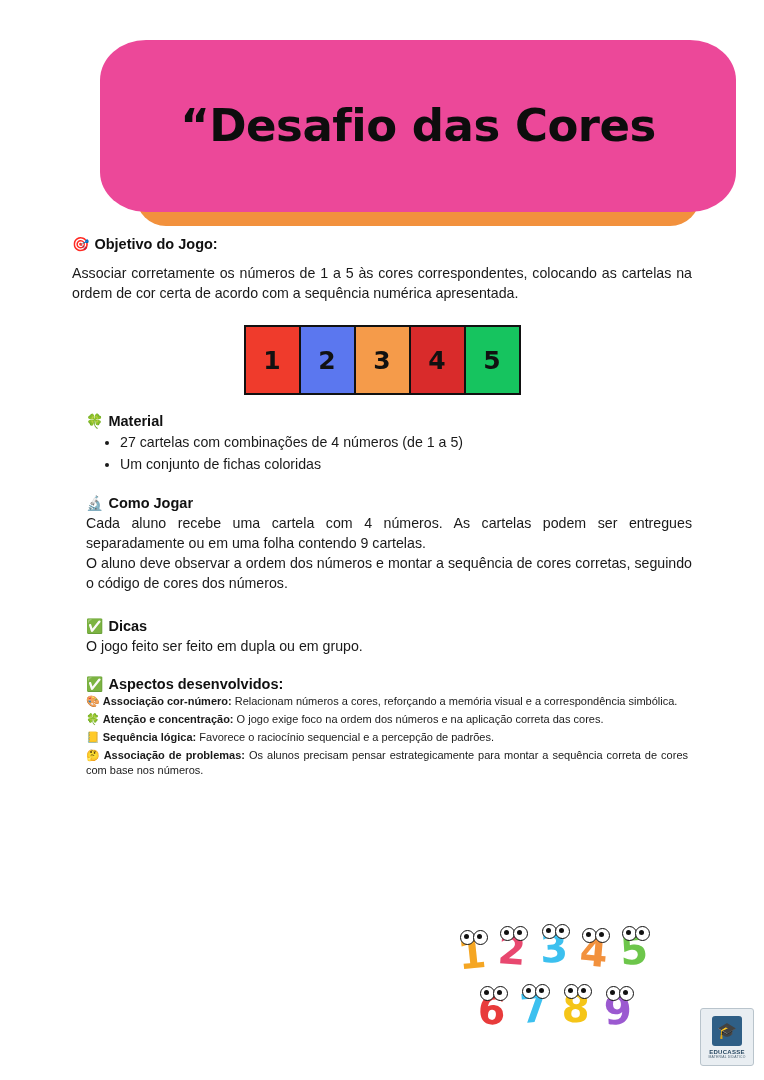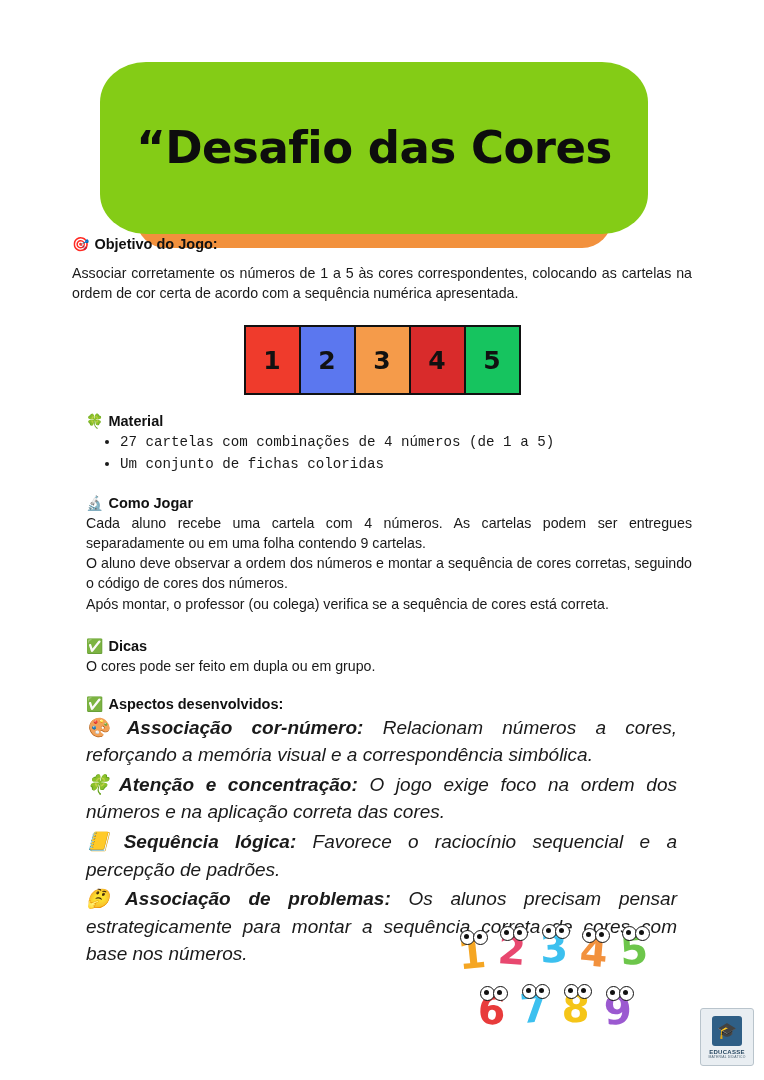--- a/index.html
+++ b/index.html
@@ -20,24 +20,24 @@
     width: 764px;
     height: 1080px;
     box-sizing: border-box;
     padding: 0 72px;
   }
 
   
   .title-banner {
     position: absolute;
     left: 100px;
-    top: 62px;
-    width: 548px;
+    top: 40px;
+    width: 636px;
     height: 172px;
-    background: #84cc16;
+    background: #ec4899;
     border-radius: 46px / 40px;
     display: flex;
     flex-direction: column;
     align-items: center;
     justify-content: center;
   }
   .title-banner::after {
     content: "";
     position: absolute;
     left: 36px;
@@ -115,30 +115,29 @@
   .card:first-child { margin-left: 0; }
 
   .indent { margin-left: 14px; }
 
   ul.material-list {
     margin: 3px 0 0 0;
     padding-left: 34px;
     font-size: 14.2px;
     line-height: 1.5;
   }
-  ul.material-list li { margin: 0; font-family: Liberation Mono, monospace; }
+  ul.material-list li { margin: 0; }
   .gap-md { height: 20px; }
   .gap-lg { height: 24px; }
 
   .aspect-line {
-    font-size: 19px;
+    font-size: 11px;
     line-height: 1.45;
     text-align: justify;
-    margin: 0 15px 2px 0;
-    font-style: italic;
+    margin: 0 4px 2px 0;
   }
   .aspect-line .emoji { margin-right: 3px; }
   .aspect-line b { font-weight: bold; }
 
   
   .deco-numbers {
     position: absolute;
     left: 452px;
     top: 928px;
     width: 230px;
@@ -263,31 +262,30 @@
 
     <div class="gap-md"></div>
 
     <div class="indent">
       <div class="section-head">
         <span class="emoji">🔬</span>
         <span>Como Jogar</span>
       </div>
       <p class="para">Cada aluno recebe uma cartela com 4 números. As cartelas podem ser entregues separadamente ou em uma folha contendo 9 cartelas.</p>
       <p class="para">O aluno deve observar a ordem dos números e montar a sequência de cores corretas, seguindo o código de cores dos números.</p>
-      <p class="para">Após montar, o professor (ou colega) verifica se a sequência de cores está correta.</p>
     </div>
 
     <div class="gap-lg"></div>
 
     <div class="indent">
       <div class="section-head">
         <span class="emoji">✅</span>
         <span>Dicas</span>
       </div>
-      <p class="para">O cores pode ser feito em dupla ou em grupo.</p>
+      <p class="para">O jogo feito ser feito em dupla ou em grupo.</p>
     </div>
 
     <div class="gap-md"></div>
 
     <div class="indent">
       <div class="section-head">
         <span class="emoji">✅</span>
         <span>Aspectos desenvolvidos:</span>
       </div>
 

